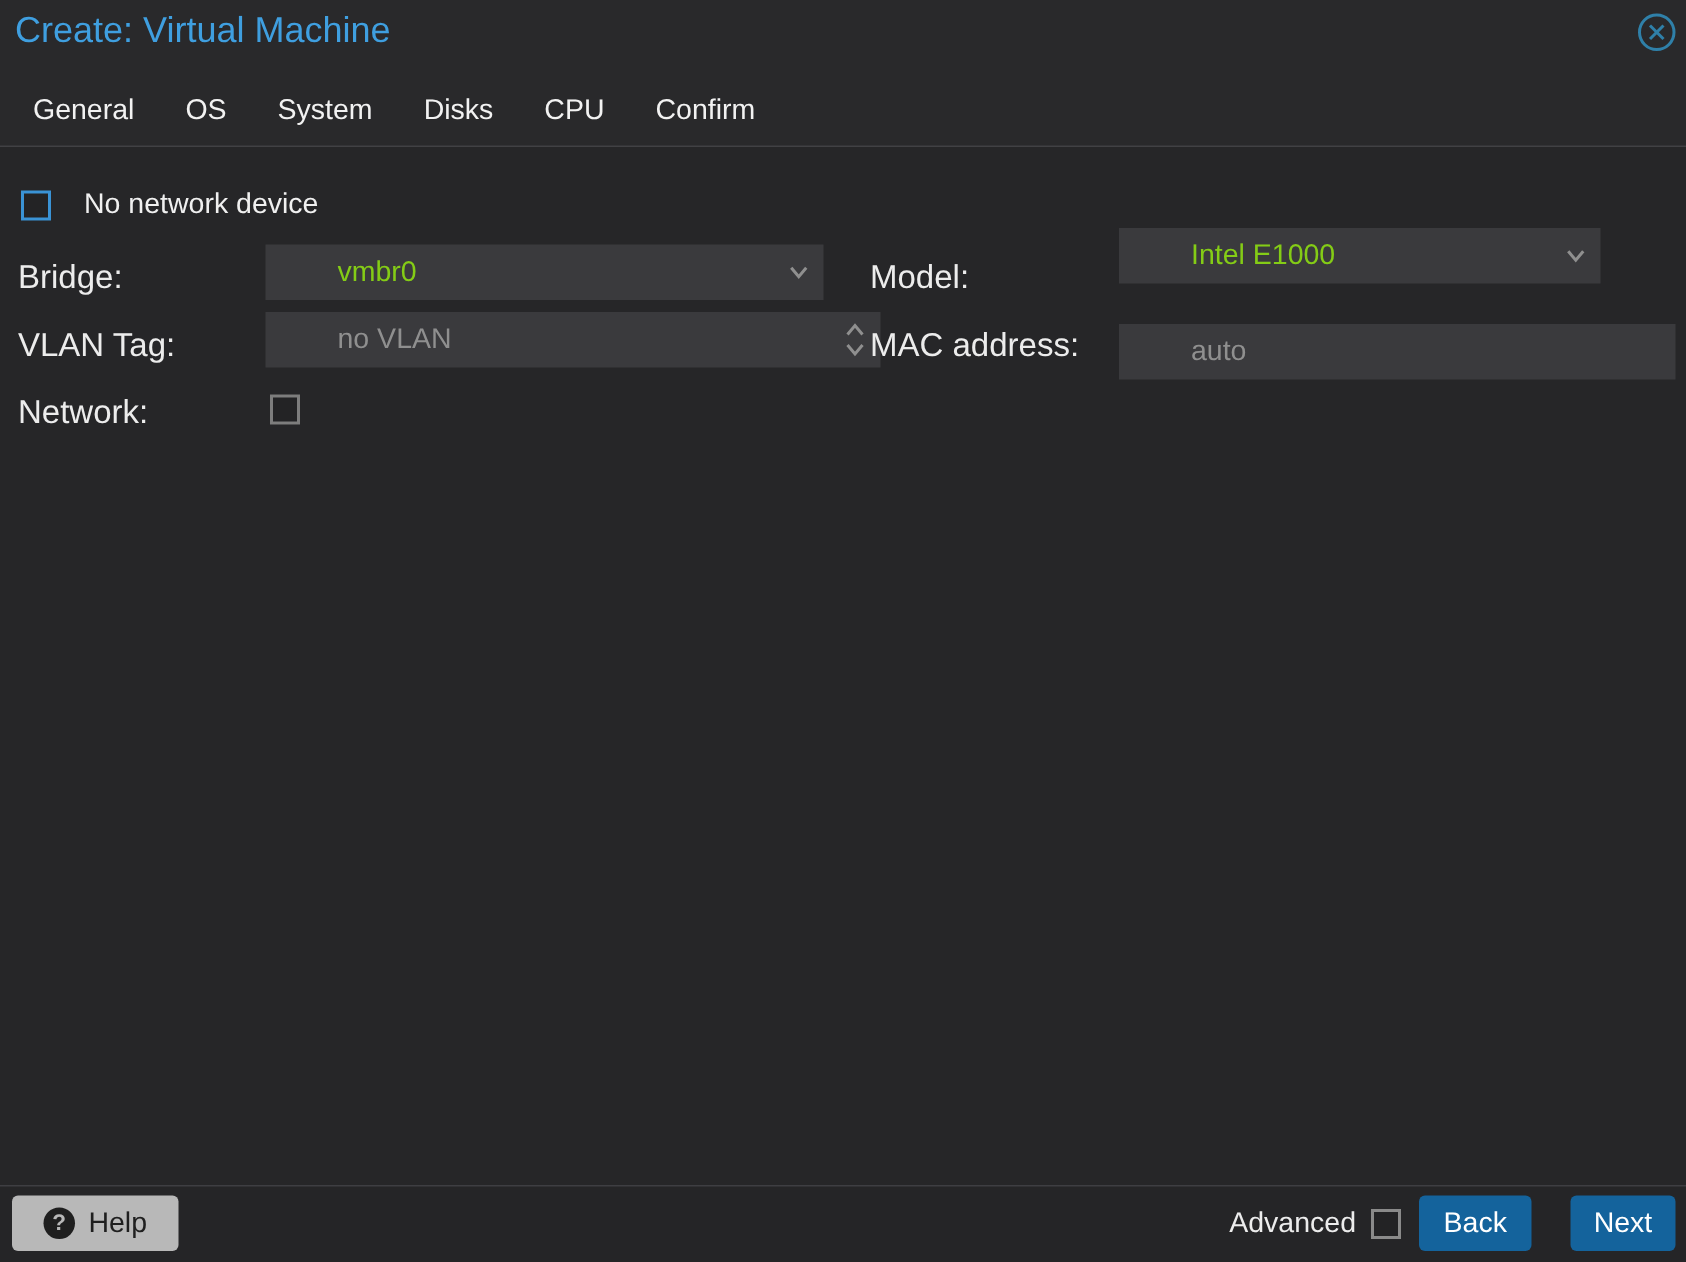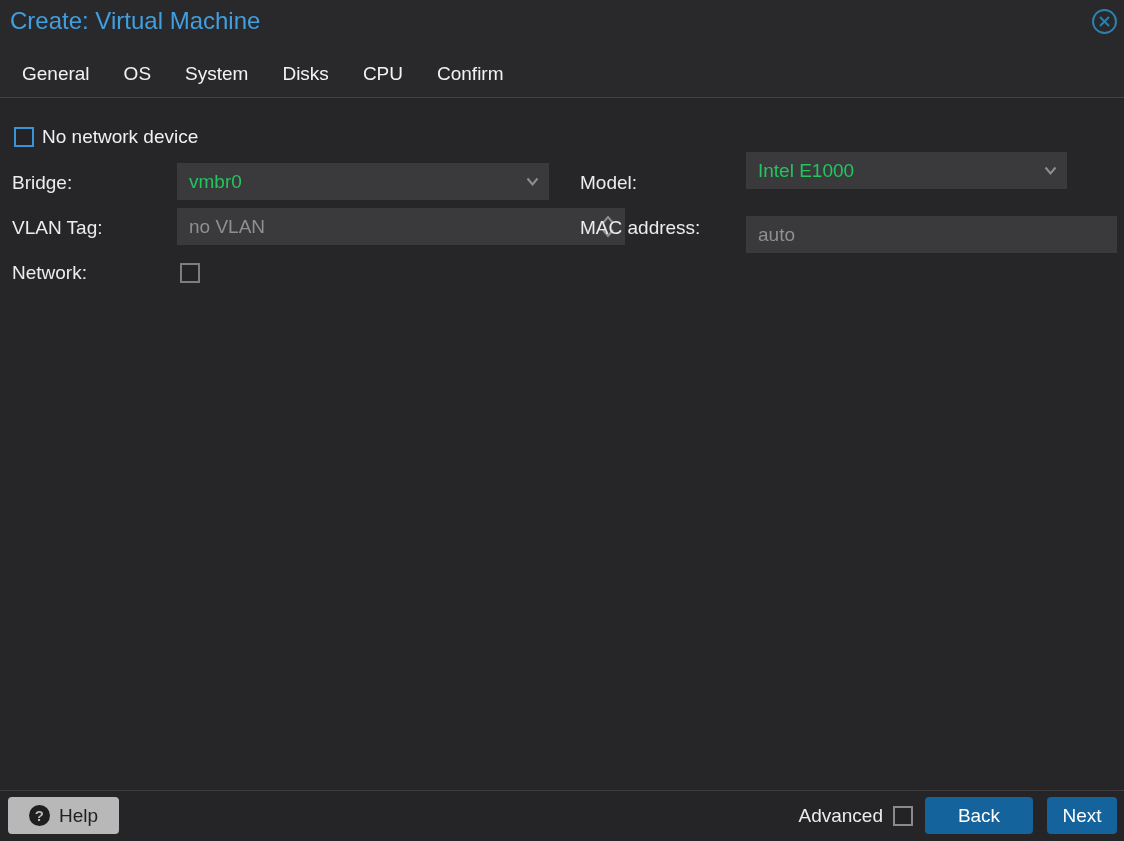--- a/index.html
+++ b/index.html
@@ -35,59 +35,60 @@
     padding: 0 17px; line-height: 38px;
     font-size: 19px; color: #f2f2f2;
     cursor: pointer; white-space: nowrap;
   }
   .tab.active {
     background: #0e72c4; color: #ffffff;
   }
   
   .check-row {
     position: absolute; left: 14px; top: 126px;
-    display: flex; align-items: center; gap: 8px;
+    display: flex; align-items: center; gap: 22px;
   }
   .checkbox {
     width: 16px; height: 16px;
     border: 2px solid #7d7d7d;
     background: #232325;
     display: inline-block; cursor: pointer;
   }
   .checkbox.accent { border-color: #3a93d6; }
   .check-label { font-size: 19px; color: #f0f0f0; }
 
   .field-label {
-    position: absolute; font-size: 19px; color: #ececec;
+    position: absolute; font-size: 22px; color: #ececec;
   }
   .field {
     position: absolute; height: 37px;
     background: #3a3a3d;
     display: flex; align-items: center;
   }
   .field input {
     flex: 1; height: 100%; min-width: 0;
     background: transparent; border: none; outline: none;
     font-family: "Liberation Sans", sans-serif;
-    font-size: 19px; color: #22c55e;
+    font-size: 19px; color: #84cc16;
     padding: 0 0 0 12px;
+    margin-left: 36px;
   }
   .field input::placeholder { color: #8f8f8f; opacity: 1; }
   .field .trigger {
     width: 34px; height: 100%;
     display: flex; align-items: center; justify-content: center;
     cursor: pointer; flex: none;
   }
   
   #bridge-label   { left: 12px;  top: 172px; }
   #bridge-field   { left: 177px; top: 163px; width: 372px; }
   #model-label    { left: 580px; top: 172px; }
   #model-field    { left: 746px; top: 152px; width: 321px; }
   #vlan-label     { left: 12px;  top: 217px; }
-  #vlan-field     { left: 177px; top: 208px; width: 448px; }
+  #vlan-field     { left: 177px; top: 208px; width: 410px; }
   #mac-label      { left: 580px; top: 217px; }
   #mac-field      { left: 746px; top: 216px; width: 371px; justify-content: center; }
   #firewall-label { left: 12px;  top: 262px; }
   #firewall-box   { position: absolute; left: 180px; top: 263px; }
 
   
   .footer {
     position: absolute; left: 0; bottom: 0; width: 100%; height: 50px;
     background: #252527;
     border-top: 1px solid #3e3e42;
@@ -112,21 +113,21 @@
     display: flex; align-items: center;
   }
   .advanced-label { font-size: 19px; color: #ececec; margin-right: 10px; }
   .advanced-box { border-color: #8a8a8a; margin-right: 12px; }
   .btn-primary {
     height: 37px; border: none; border-radius: 4px;
     background: #14639c; color: #ffffff;
     font-family: "Liberation Sans", sans-serif;
     font-size: 19px; cursor: pointer;
   }
-  #back-btn { width: 108px; margin-right: 14px; }
+  #back-btn { width: 75px; margin-right: 26px; }
   #next-btn { width: 70px; }
 </style>
 </head>
 <body>
 
 <div class="header">
   <div class="title">Create: Virtual Machine</div>
   <div class="close-btn">
     <svg width="27" height="27" viewBox="0 0 27 27">
       <circle cx="13.5" cy="13.5" r="11.5" fill="none" stroke="#2f80a9" stroke-width="2"></circle>

